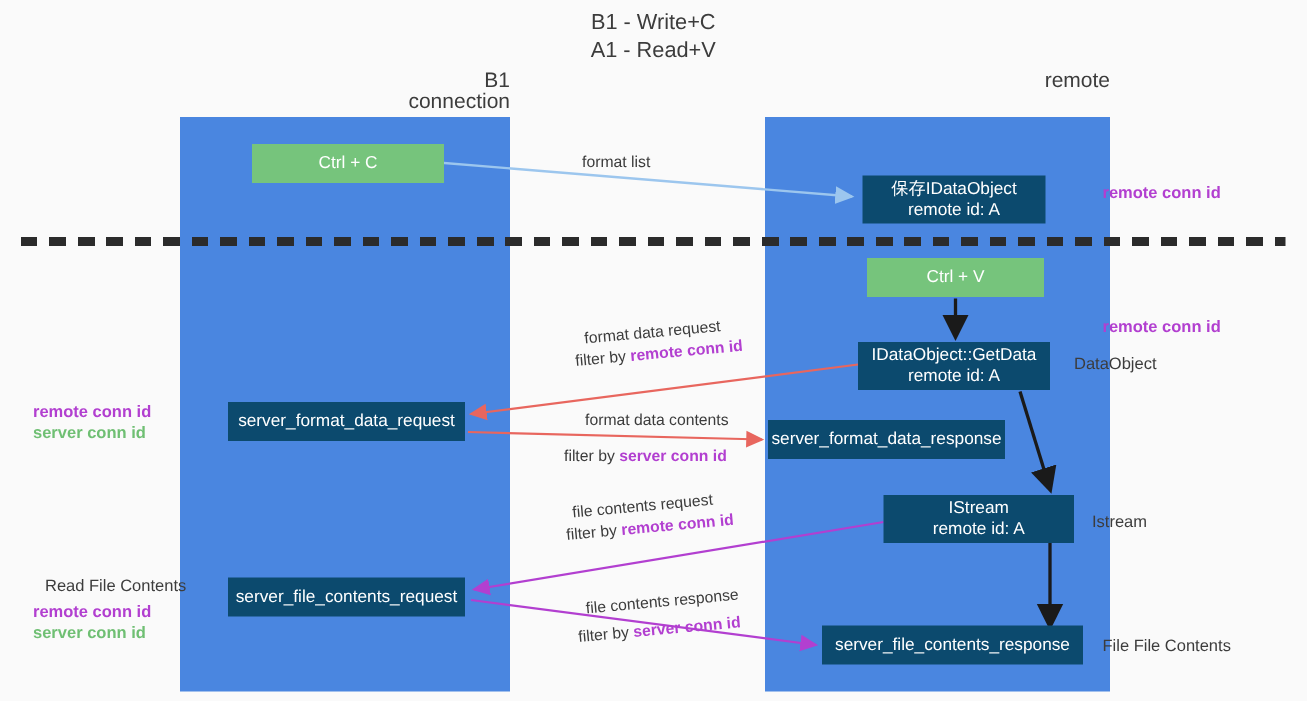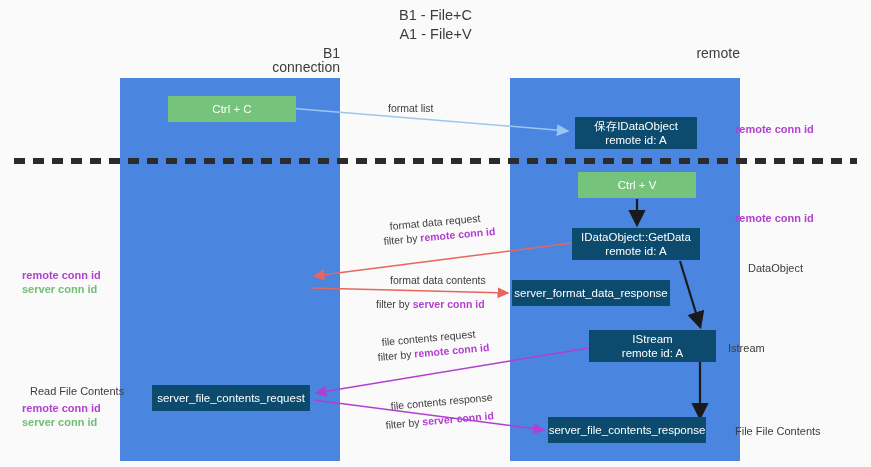--- a/index.html
+++ b/index.html
@@ -48,31 +48,31 @@
   .box .l2{font-size:11.5px;}
 
   #box-ctrlc{left:168px;top:96px;width:128px;height:26px;}
   #box-save-ido{left:575px;top:117px;width:122px;height:32px;}
   #box-ctrlv{left:578px;top:172px;width:118px;height:26px;}
   #box-getdata{left:572px;top:228px;width:128px;height:32px;}
   #box-sfdreq{left:152px;top:268px;width:158px;height:26px;}
   #box-sfdresp{left:512px;top:280px;width:158px;height:26px;}
   #box-istream{left:589px;top:330px;width:127px;height:32px;}
   #box-sfcreq{left:152px;top:385px;width:158px;height:26px;}
-  #box-sfcresp{left:548px;top:417px;width:158px;height:26px;}
+  #box-sfcresp{left:548px;top:417px;width:174px;height:26px;}
 
   
   .side{position:absolute;font-size:11px;line-height:14px;}
   .side.dark{color:#3c3c3c;}
   .purple{color:#b23fd0;font-weight:bold;}
   .green-t{color:#6fbf73;font-weight:bold;}
 
   #ann-r1{left:735px;top:122px;}
   #ann-r2{left:735px;top:211px;}
-  #ann-r3{left:748px;top:236px;color:#3c3c3c;margin-top:25px;}
+  #ann-r3{left:716px;top:236px;color:#3c3c3c;}
   #ann-r4{left:728px;top:341px;color:#3c3c3c;}
   #ann-r5{left:735px;top:424px;color:#3c3c3c;}
 
   #ann-l1{left:22px;top:268px;text-align:left;}
   #ann-l2{left:30px;top:384px;color:#3c3c3c;}
   #ann-l3{left:22px;top:401px;text-align:left;}
 
   
   .edge-label{
     position:absolute;font-size:10.5px;line-height:14px;color:#3c3c3c;white-space:nowrap;
@@ -88,22 +88,22 @@
   #lbl-fcresp2{left:385px;top:418px;transform:rotate(-5.2deg);transform-origin:left top;}
 
   svg#wires{position:absolute;left:0;top:0;width:871px;height:467px;pointer-events:none;}
 </style>
 </head>
 <body>
 
 <div id="stage">
 
   <div class="title">
-    <div>B1 - File+C</div>
-    <div>A1 - File+V</div>
+    <div>B1 - Write+C</div>
+    <div>A1 - Read+V</div>
   </div>
 
   <div class="col-head" id="head-b1">
     <div>B1</div>
     <div>connection</div>
   </div>
   <div class="col-head" id="head-a1">
     <div>remote</div>
   </div>
 
@@ -156,20 +156,23 @@
 
   <div class="box green" id="box-ctrlv">
     <div>Ctrl + V</div>
   </div>
 
   <div class="box orange" id="box-getdata">
     <div>IDataObject::GetData</div>
     <div class="l2">remote id: A</div>
   </div>
 
+  <div class="box orange" id="box-sfdreq">
+    <div>server_format_data_request</div>
+  </div>
 
   <div class="box orange" id="box-sfdresp">
     <div>server_format_data_response</div>
   </div>
 
   <div class="box orange" id="box-istream">
     <div>IStream</div>
     <div class="l2">remote id: A</div>
   </div>
 

